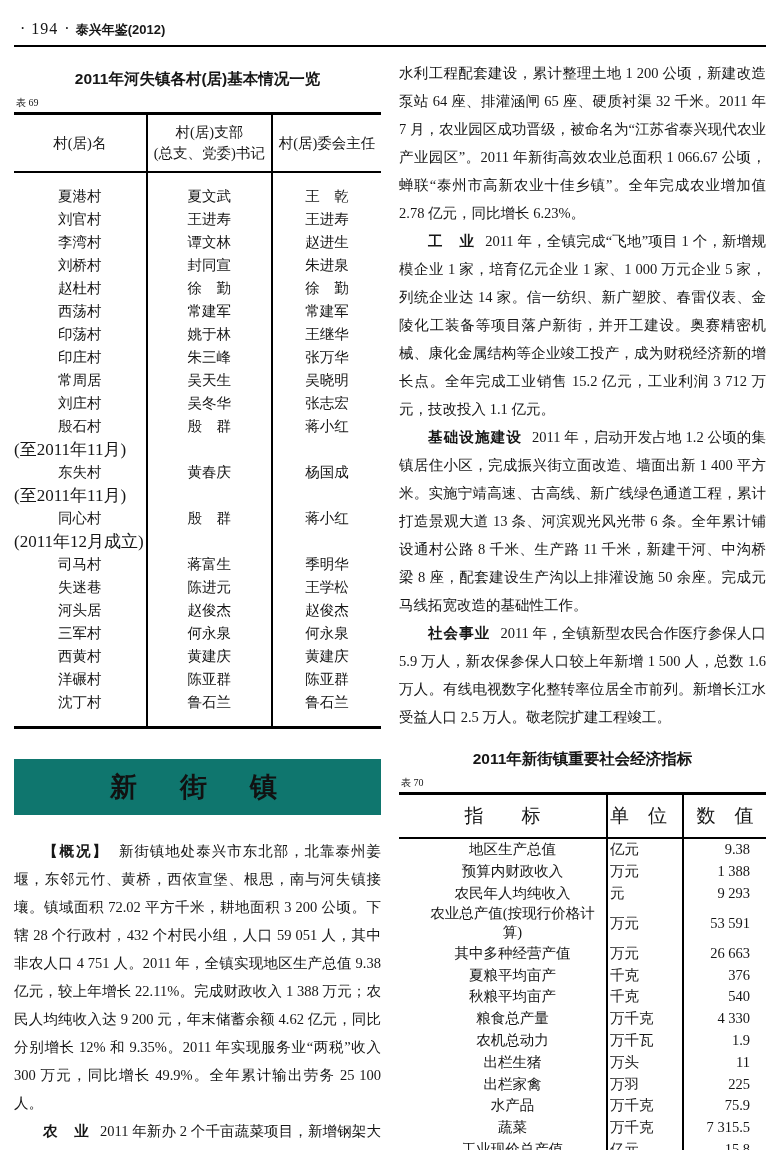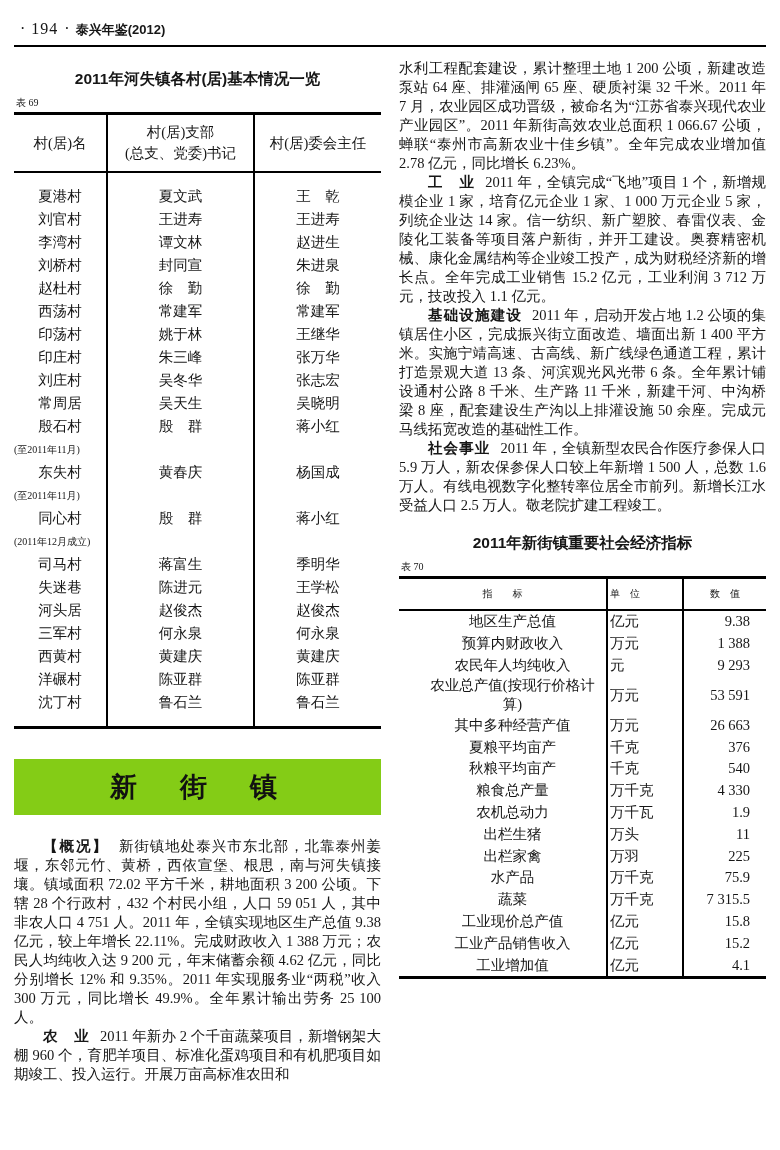--- a/index.html
+++ b/index.html
@@ -38,46 +38,46 @@
     font-weight:normal;font-size:14.5px;text-align:center;
     padding:7px 2px;border-bottom:2.5px solid #000;line-height:1.45;
   }
   .t69 td{height:23px;text-align:center;padding:0 2px;}
   .t69 .c2{border-left:2px solid #000;border-right:2px solid #000;}
   .t69 col.w1{width:93px;}
   .t69 col.w2{width:147px;}
   .t69 col.w3{width:127px;}
   .t69 tr.spacer td{height:12px;}
   .t69 tr.note td.c1{
-    font-size:10px;text-align:left;padding-left:0;height:22px;white-space:nowrap;
+    font-size:17px;text-align:left;padding-left:0;height:22px;white-space:nowrap;
   }
 
   
   .section-banner{
     margin-top:30px;height:56px;display:flex;align-items:center;justify-content:center;
     font-family:"Liberation Sans","DejaVu Sans",sans-serif;
     font-weight:bold;font-size:27px;letter-spacing:8px;color:#111;
   }
 
   
   .para{
-    font-size:14.5px;line-height:19px;text-align:justify;
+    font-size:14.5px;line-height:28px;text-align:justify;
     margin:0;text-indent:2em;
   }
   .para.first{margin-top:22px;}
   .para.cont{text-indent:0;}
   .lead{
     font-family:Liberation Sans, sans-serif;
     font-weight:bold;letter-spacing:1px;margin-right:10px;
   }
 
   
   .t70{border-top:3px solid #000;border-bottom:3px solid #000;font-size:14.5px;}
   .t70 th{
-    font-weight:normal;font-size:10px;text-align:center;
+    font-weight:normal;font-size:19px;text-align:center;
     padding:8px 2px;border-bottom:2.5px solid #000;
   }
   .t70 td{height:21.8px;padding:0 2px;}
   .t70 .c2{border-left:2px solid #000;border-right:2px solid #000;text-align:left;}
   .t70 td.c1{text-align:center;padding-left:22px;}
   .t70 td.c3{text-align:right;padding-right:16px;}
   .t70 col.w1{width:208px;}
   .t70 col.w2{width:76px;}
   .t70 col.w3{width:83px;}
 </style>
@@ -157,30 +157,30 @@
               <td class="c1">印荡村</td>
               <td class="c2">姚于林</td>
               <td class="c3">王继华</td>
             </tr>
             <tr>
               <td class="c1">印庄村</td>
               <td class="c2">朱三峰</td>
               <td class="c3">张万华</td>
             </tr>
             <tr>
+              <td class="c1">常周居</td>
+              <td class="c2">吴天生</td>
+              <td class="c3">吴晓明</td>
+            </tr>
+            <tr>
               <td class="c1">刘庄村</td>
               <td class="c2">吴冬华</td>
               <td class="c3">张志宏</td>
             </tr>
             <tr>
-              <td class="c1">常周居</td>
-              <td class="c2">吴天生</td>
-              <td class="c3">吴晓明</td>
-            </tr>
-            <tr>
               <td class="c1">殷石村</td>
               <td class="c2">殷　群</td>
               <td class="c3">蒋小红</td>
             </tr>
             <tr class="note">
               <td class="c1">(至2011年11月)</td>
               <td class="c2"></td>
               <td class="c3"></td>
             </tr>
             <tr>
@@ -239,21 +239,21 @@
               <td class="c3">鲁石兰</td>
             </tr>
             <tr class="spacer">
               <td class="c1"></td>
               <td class="c2"></td>
               <td class="c3"></td>
             </tr>
           </tbody>
       </table>
 
-      <div class="section-banner" id="section-banner" style="background: #84cc16;">新　街　镇</div>
+      <div class="section-banner" id="section-banner" style="background: #0f766e;">新　街　镇</div>
 
       <p class="para first">
         <span class="lead">【概况】</span><span>新街镇地处泰兴市东北部，北靠泰州姜堰，东邻元竹、黄桥，西依宣堡、根思，南与河失镇接壤。镇域面积 72.02 平方千米，耕地面积 3 200 公顷。下辖 28 个行政村，432 个村民小组，人口 59 051 人，其中非农人口 4 751 人。2011 年，全镇实现地区生产总值 9.38 亿元，较上年增长 22.11%。完成财政收入 1 388 万元；农民人均纯收入达 9 200 元，年末储蓄余额 4.62 亿元，同比分别增长 12% 和 9.35%。2011 年实现服务业“两税”收入 300 万元，同比增长 49.9%。全年累计输出劳务 25 100 人。</span>
       </p>
       <p class="para">
         <span class="lead">农　业</span><span>2011 年新办 2 个千亩蔬菜项目，新增钢架大棚 960 个，育肥羊项目、标准化蛋鸡项目和有机肥项目如期竣工、投入运行。开展万亩高标准农田和</span>
       </p>
     </div>
 
     <div class="col">

